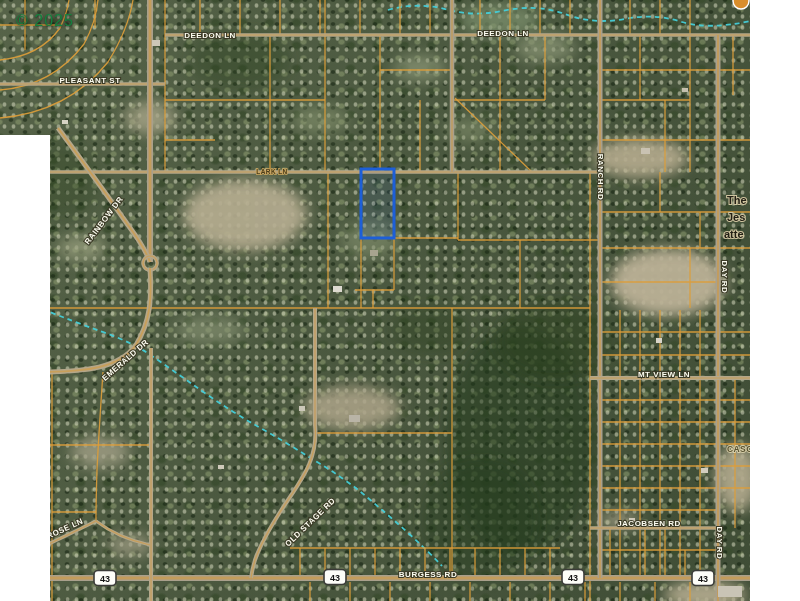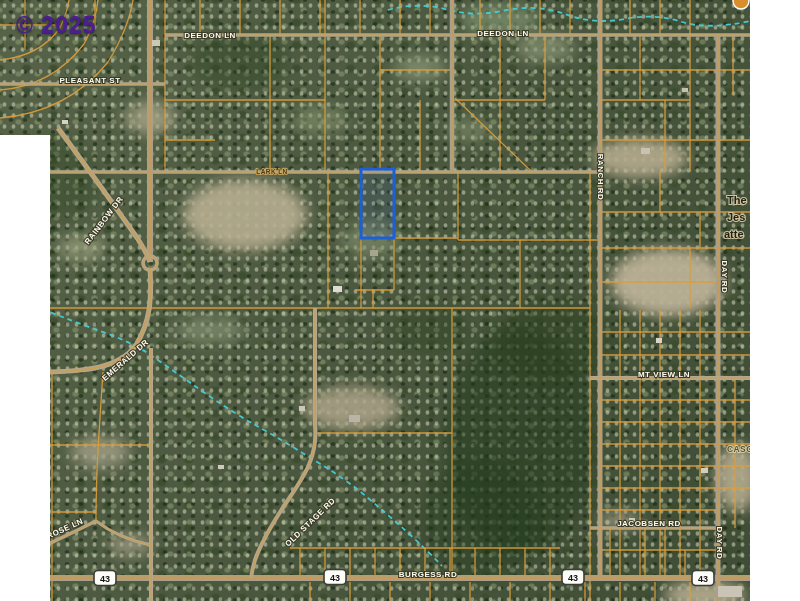--- a/index.html
+++ b/index.html
@@ -20,22 +20,22 @@
   svg{position:absolute;left:0;top:0;}
   text.road{font:bold 8px "Liberation Sans",sans-serif;fill:#fcfcf0;stroke:#3b3a26;
             stroke-width:2.2px;paint-order:stroke;letter-spacing:.5px;}
   text.dark{font:bold 6.5px "Liberation Sans",sans-serif;fill:#4a3c1b;stroke:#cfa85e;
             stroke-width:1.4px;paint-order:stroke;letter-spacing:.4px;}
   text.church{font:bold 11px "Liberation Sans",sans-serif;fill:#232015;stroke:#cfc49f;
             stroke-width:2px;paint-order:stroke;}
   text.casc{font:bold 8.5px "Liberation Sans",sans-serif;fill:#57512f;stroke:#d6cda8;
             stroke-width:1.8px;paint-order:stroke;letter-spacing:.4px;}
   text.shield{font:bold 9px "Liberation Sans",sans-serif;fill:#141414;}
-  #copyright{position:absolute;left:16px;top:12px;font-weight:bold;font-size:23px;
-    color:#4c1d95;letter-spacing:1px;
+  #copyright{position:absolute;left:16px;top:12px;font-weight:normal;font-size:16px;
+    color:#15803d;letter-spacing:1px;
     text-shadow:0 1px 2px rgba(20,20,20,.65),0 0 6px rgba(20,20,20,.4);}
 </style>
 </head>
 <body>
 
 <div id="stage">
   <div id="forest"></div>
   <svg id="overlay" width="800" height="601" viewBox="0 0 800 601">
       <defs>
         <clipPath id="photo">

